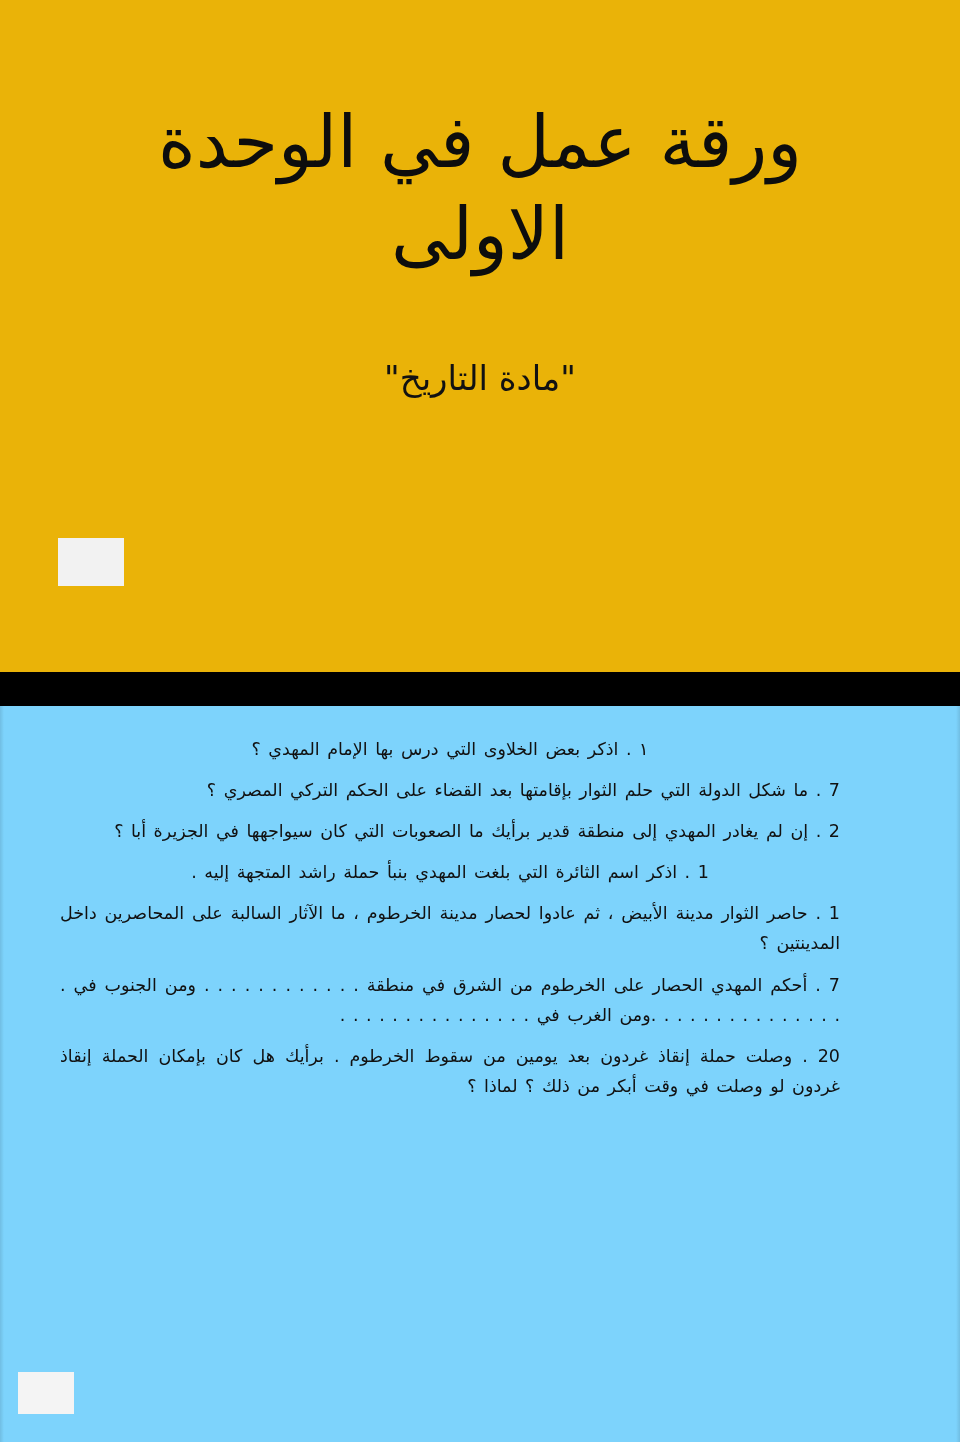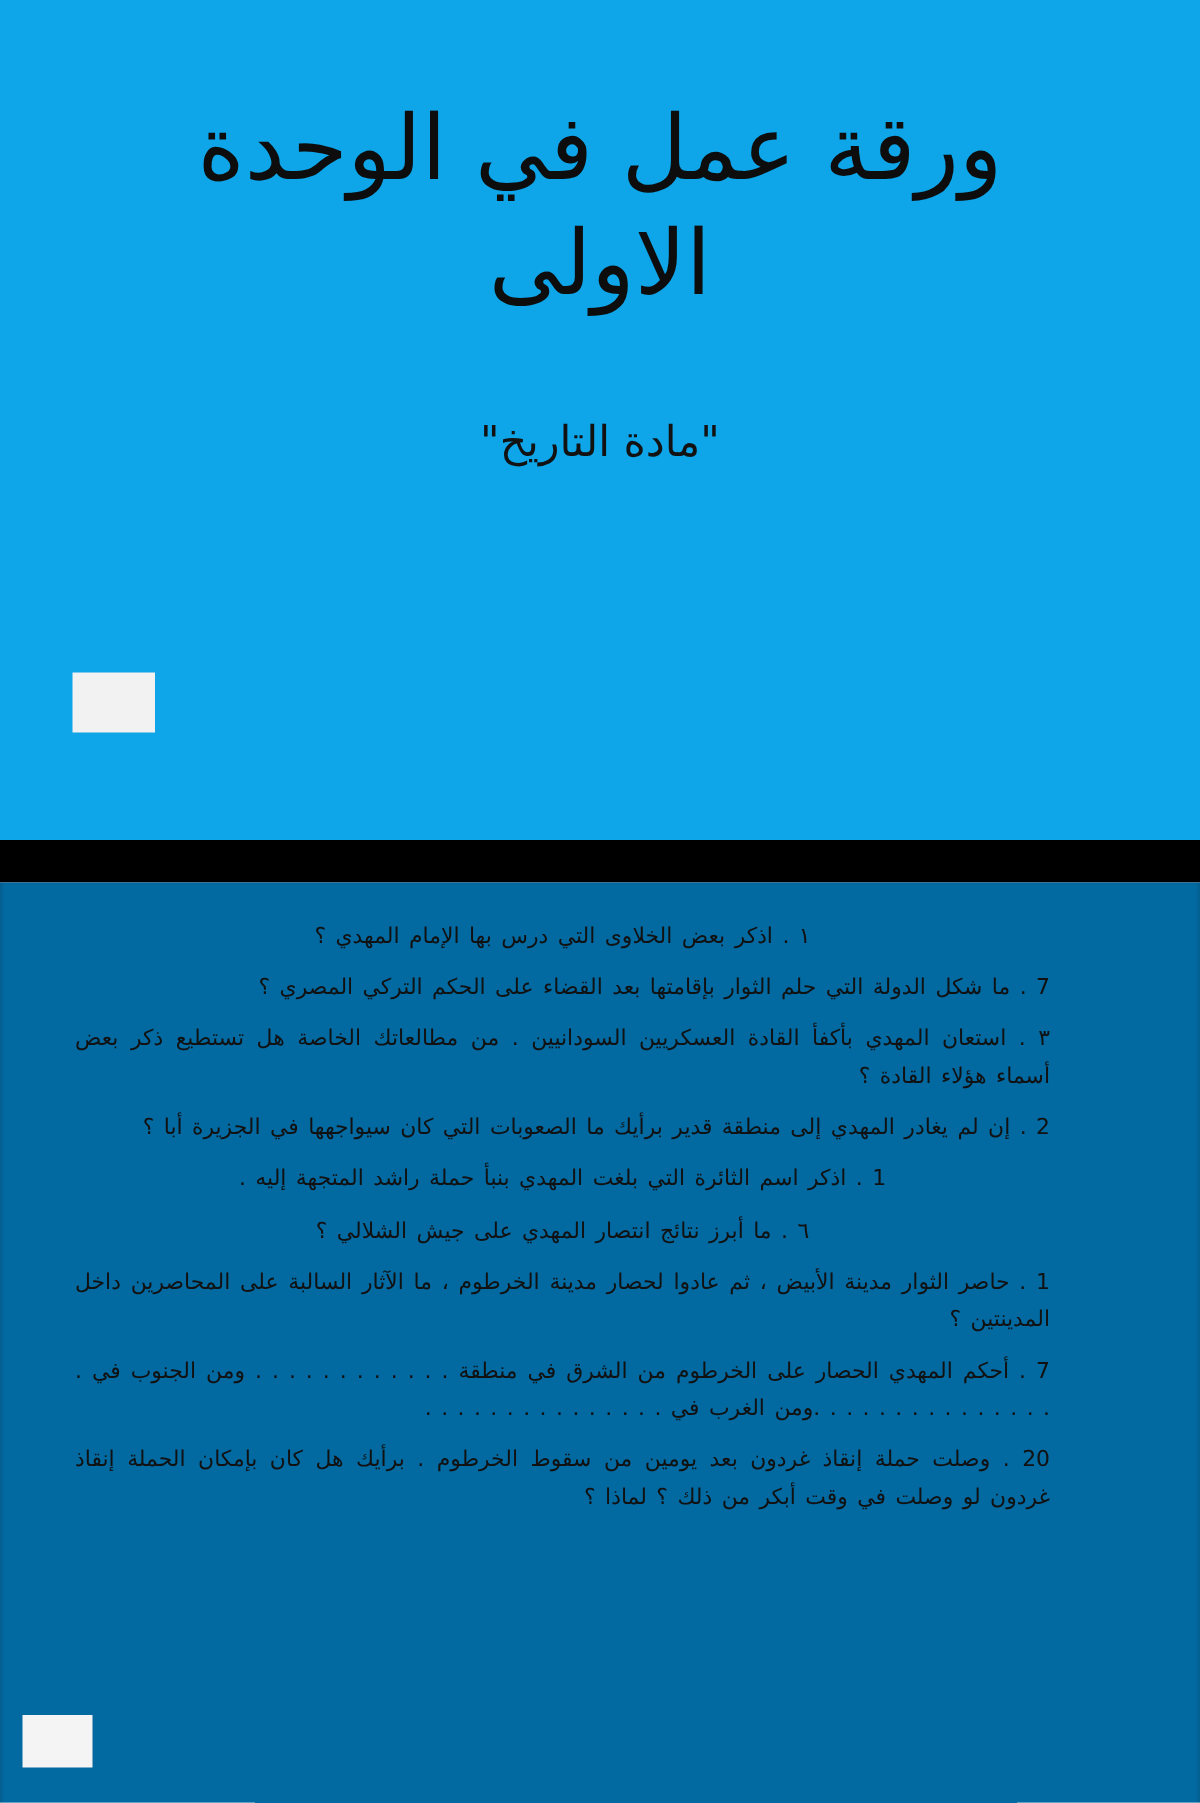--- a/index.html
+++ b/index.html
@@ -20,23 +20,23 @@
     height: 1442px;
     background: #ffffff;
     box-sizing: border-box;
   }
 
   
   .top-section {
     position: relative;
     width: 960px;
     height: 672px;
-    background: #0ea5e9;
+    background: #eab308;
     box-sizing: border-box;
-    padding-top: 72px;
+    padding-top: 96px;
   }
   .doc-title {
     text-align: center;
     font-family: "DejaVu Sans", "Liberation Sans", sans-serif;
     font-size: 72px;
     line-height: 1.28;
     font-weight: 400;
     color: #0d0d0d;
     letter-spacing: 0px;
     padding: 0 90px;
@@ -65,21 +65,21 @@
     width: 960px;
     height: 34px;
     background: #000000;
   }
 
   
   .questions-section {
     position: relative;
     width: 960px;
     height: 736px;
-    background: #0369a1;
+    background: #7dd3fc;
     box-sizing: border-box;
     padding: 28px 120px 0 60px;
     direction: rtl;
   }
   .q {
     font-family: "DejaVu Sans", "Liberation Sans", sans-serif;
     font-size: 17.5px;
     line-height: 1.72;
     color: #111111;
     text-align: justify;
@@ -131,24 +131,22 @@
   </div>
 
   <div class="divider-band"></div>
 
   <div class="questions-section">
     <div class="edge-shadow-right"></div>
     <div class="edge-shadow-left"></div>
 
     <p class="q center">١ . اذكر بعض الخلاوى التي درس بها الإمام المهدي ؟</p>
     <p class="q">7 . ما شكل الدولة التي حلم الثوار بإقامتها بعد القضاء على الحكم التركي المصري ؟</p>
-    <p class="q">٣ . استعان المهدي بأكفأ القادة العسكريين السودانيين  . من مطالعاتك الخاصة هل تستطيع ذكر بعض أسماء هؤلاء القادة ؟</p>
     <p class="q">2 . إن لم يغادر المهدي إلى منطقة قدير برأيك ما الصعوبات التي كان سيواجهها في الجزيرة أبا ؟</p>
     <p class="q center">1 . اذكر اسم الثائرة التي بلغت المهدي بنبأ حملة راشد المتجهة إليه  .</p>
-    <p class="q center">٦ . ما أبرز نتائج انتصار المهدي على جيش الشلالي  ؟</p>
     <p class="q">1 . حاصر الثوار مدينة الأبيض  ، ثم عادوا لحصار مدينة الخرطوم  ، ما الآثار السالبة على المحاصرين داخل المدينتين ؟</p>
     <p class="q">7 . أحكم المهدي الحصار على الخرطوم من الشرق في منطقة . . . . . . . . . . . . ومن الجنوب في . . . . . . . . . . . . . . . .ومن الغرب في . . . . . . . . . . . . . . .</p>
     <p class="q">20 . وصلت حملة إنقاذ غردون بعد يومين من سقوط الخرطوم  . برأيك هل كان بإمكان الحملة إنقاذ غردون لو وصلت في وقت أبكر من ذلك ؟ لماذا ؟</p>
 
     <div class="bottom-smudge"></div>
   </div>
 
 </div>
 
 </body></html>

